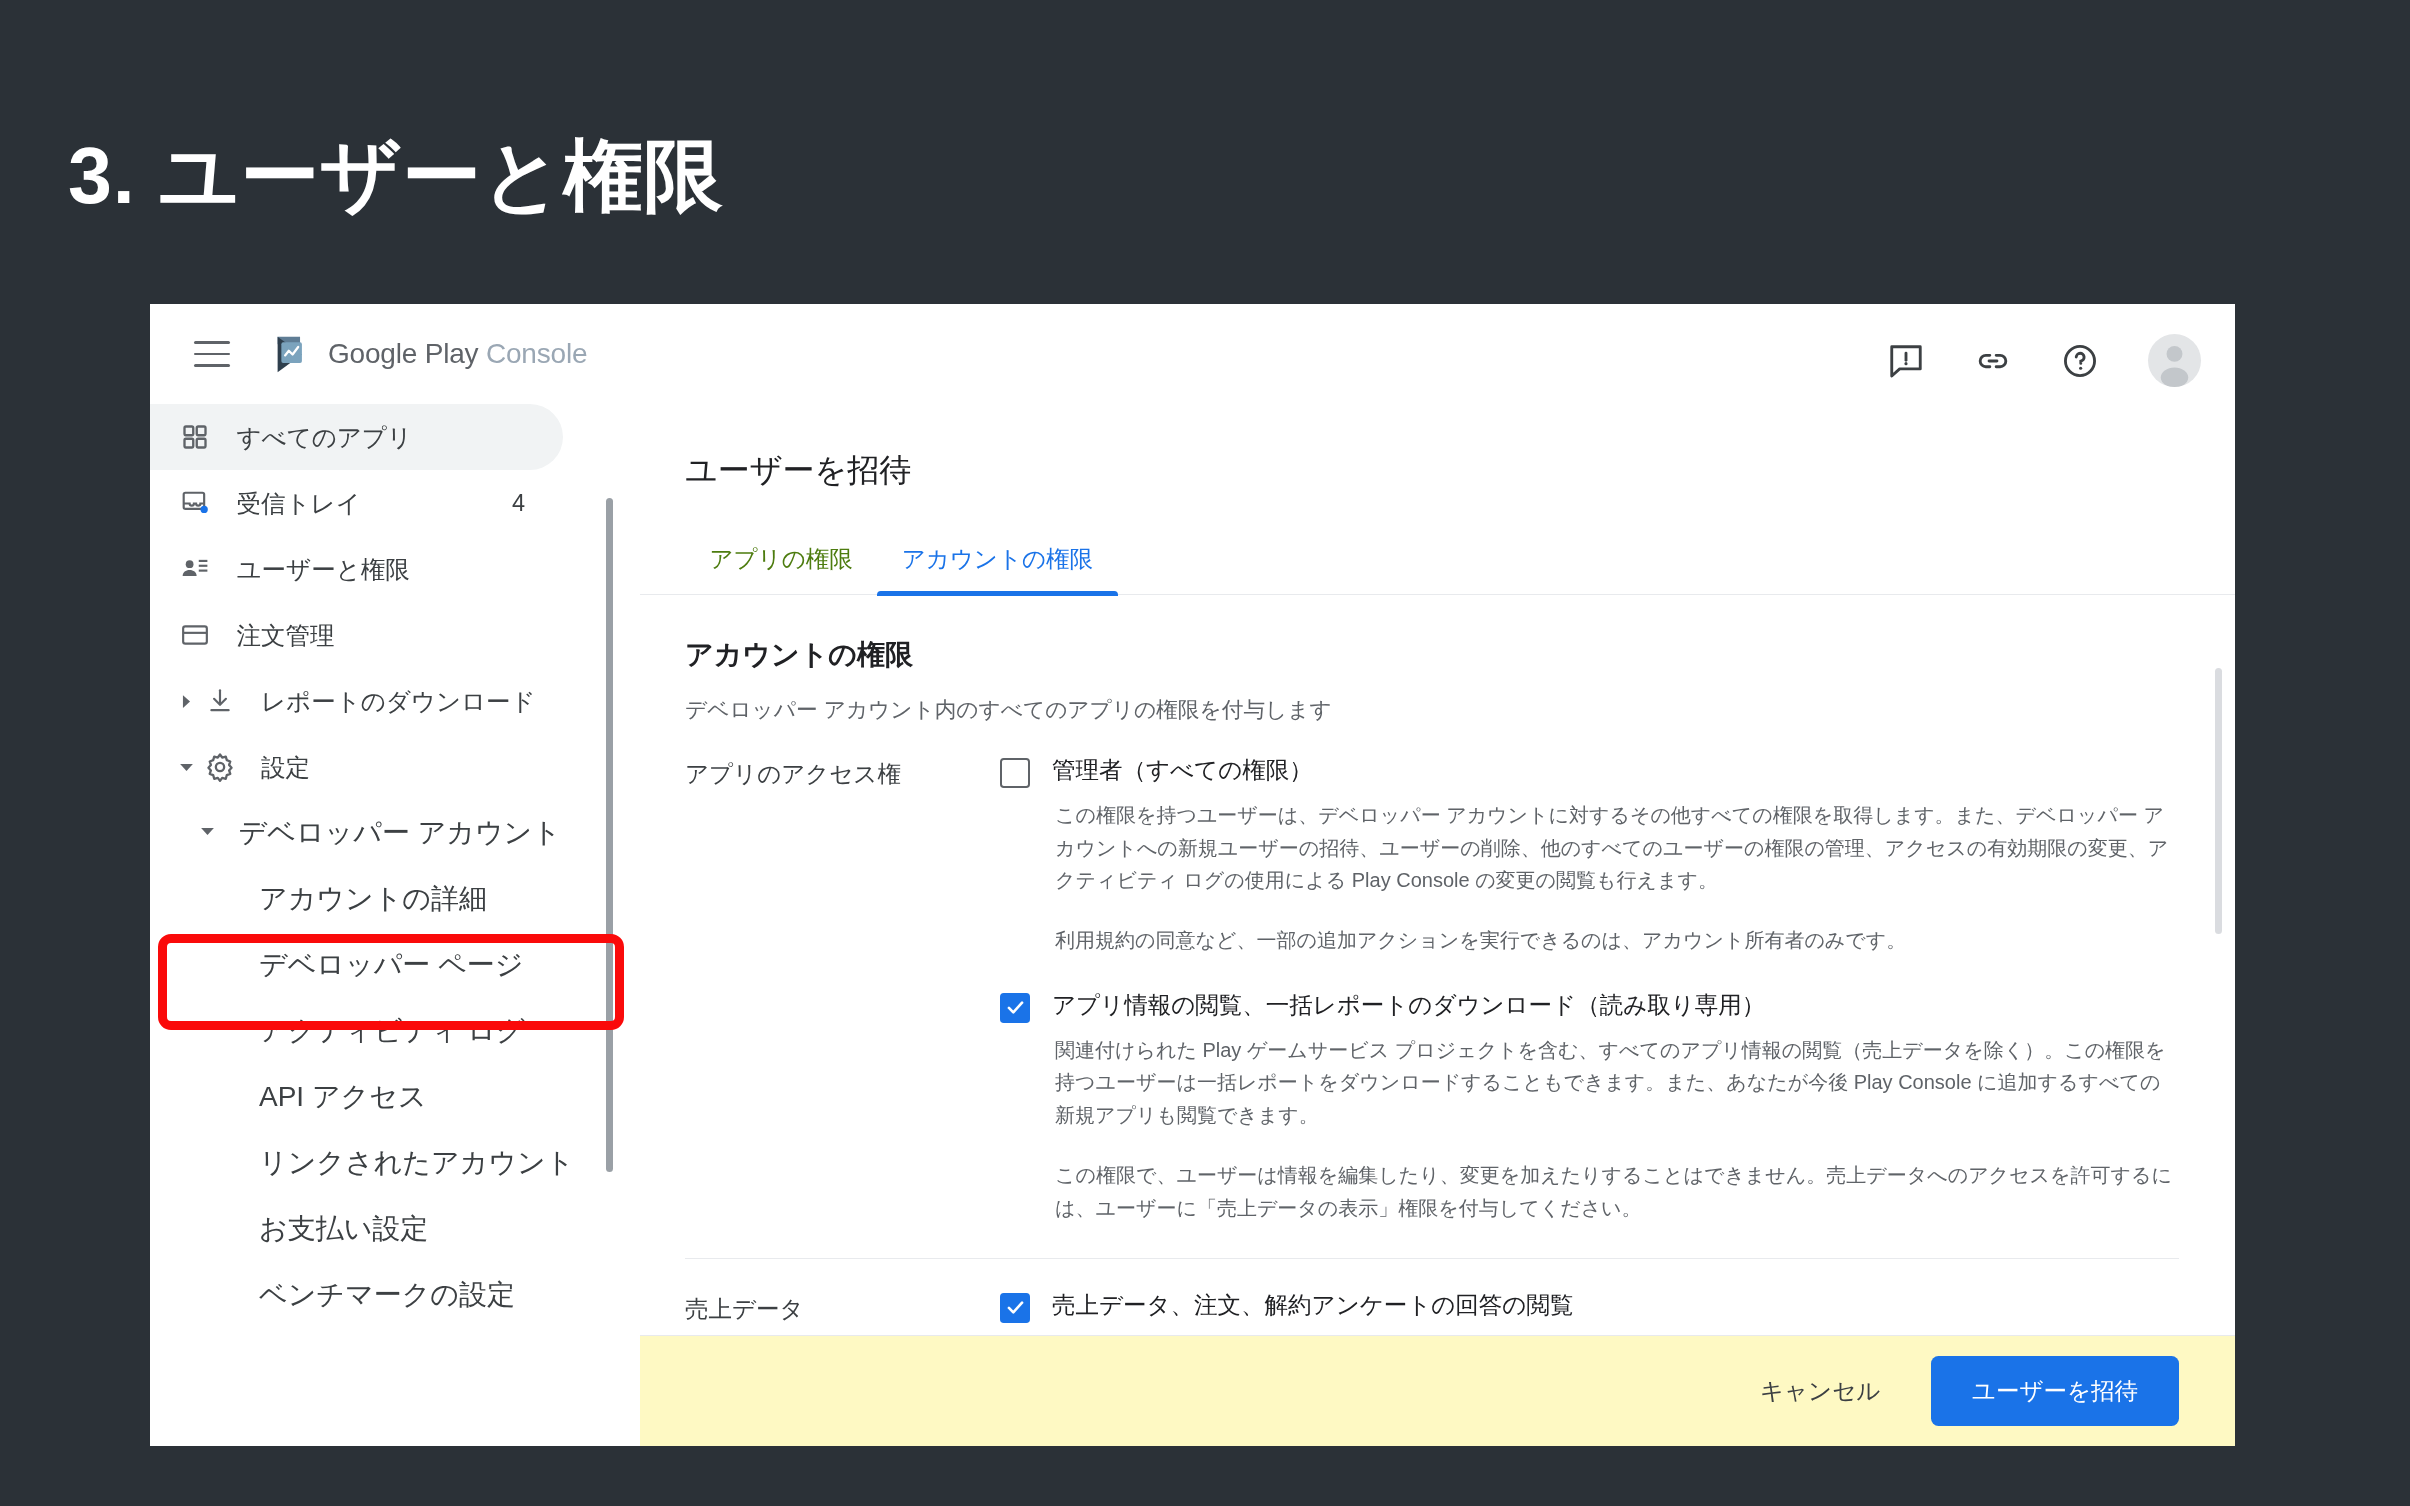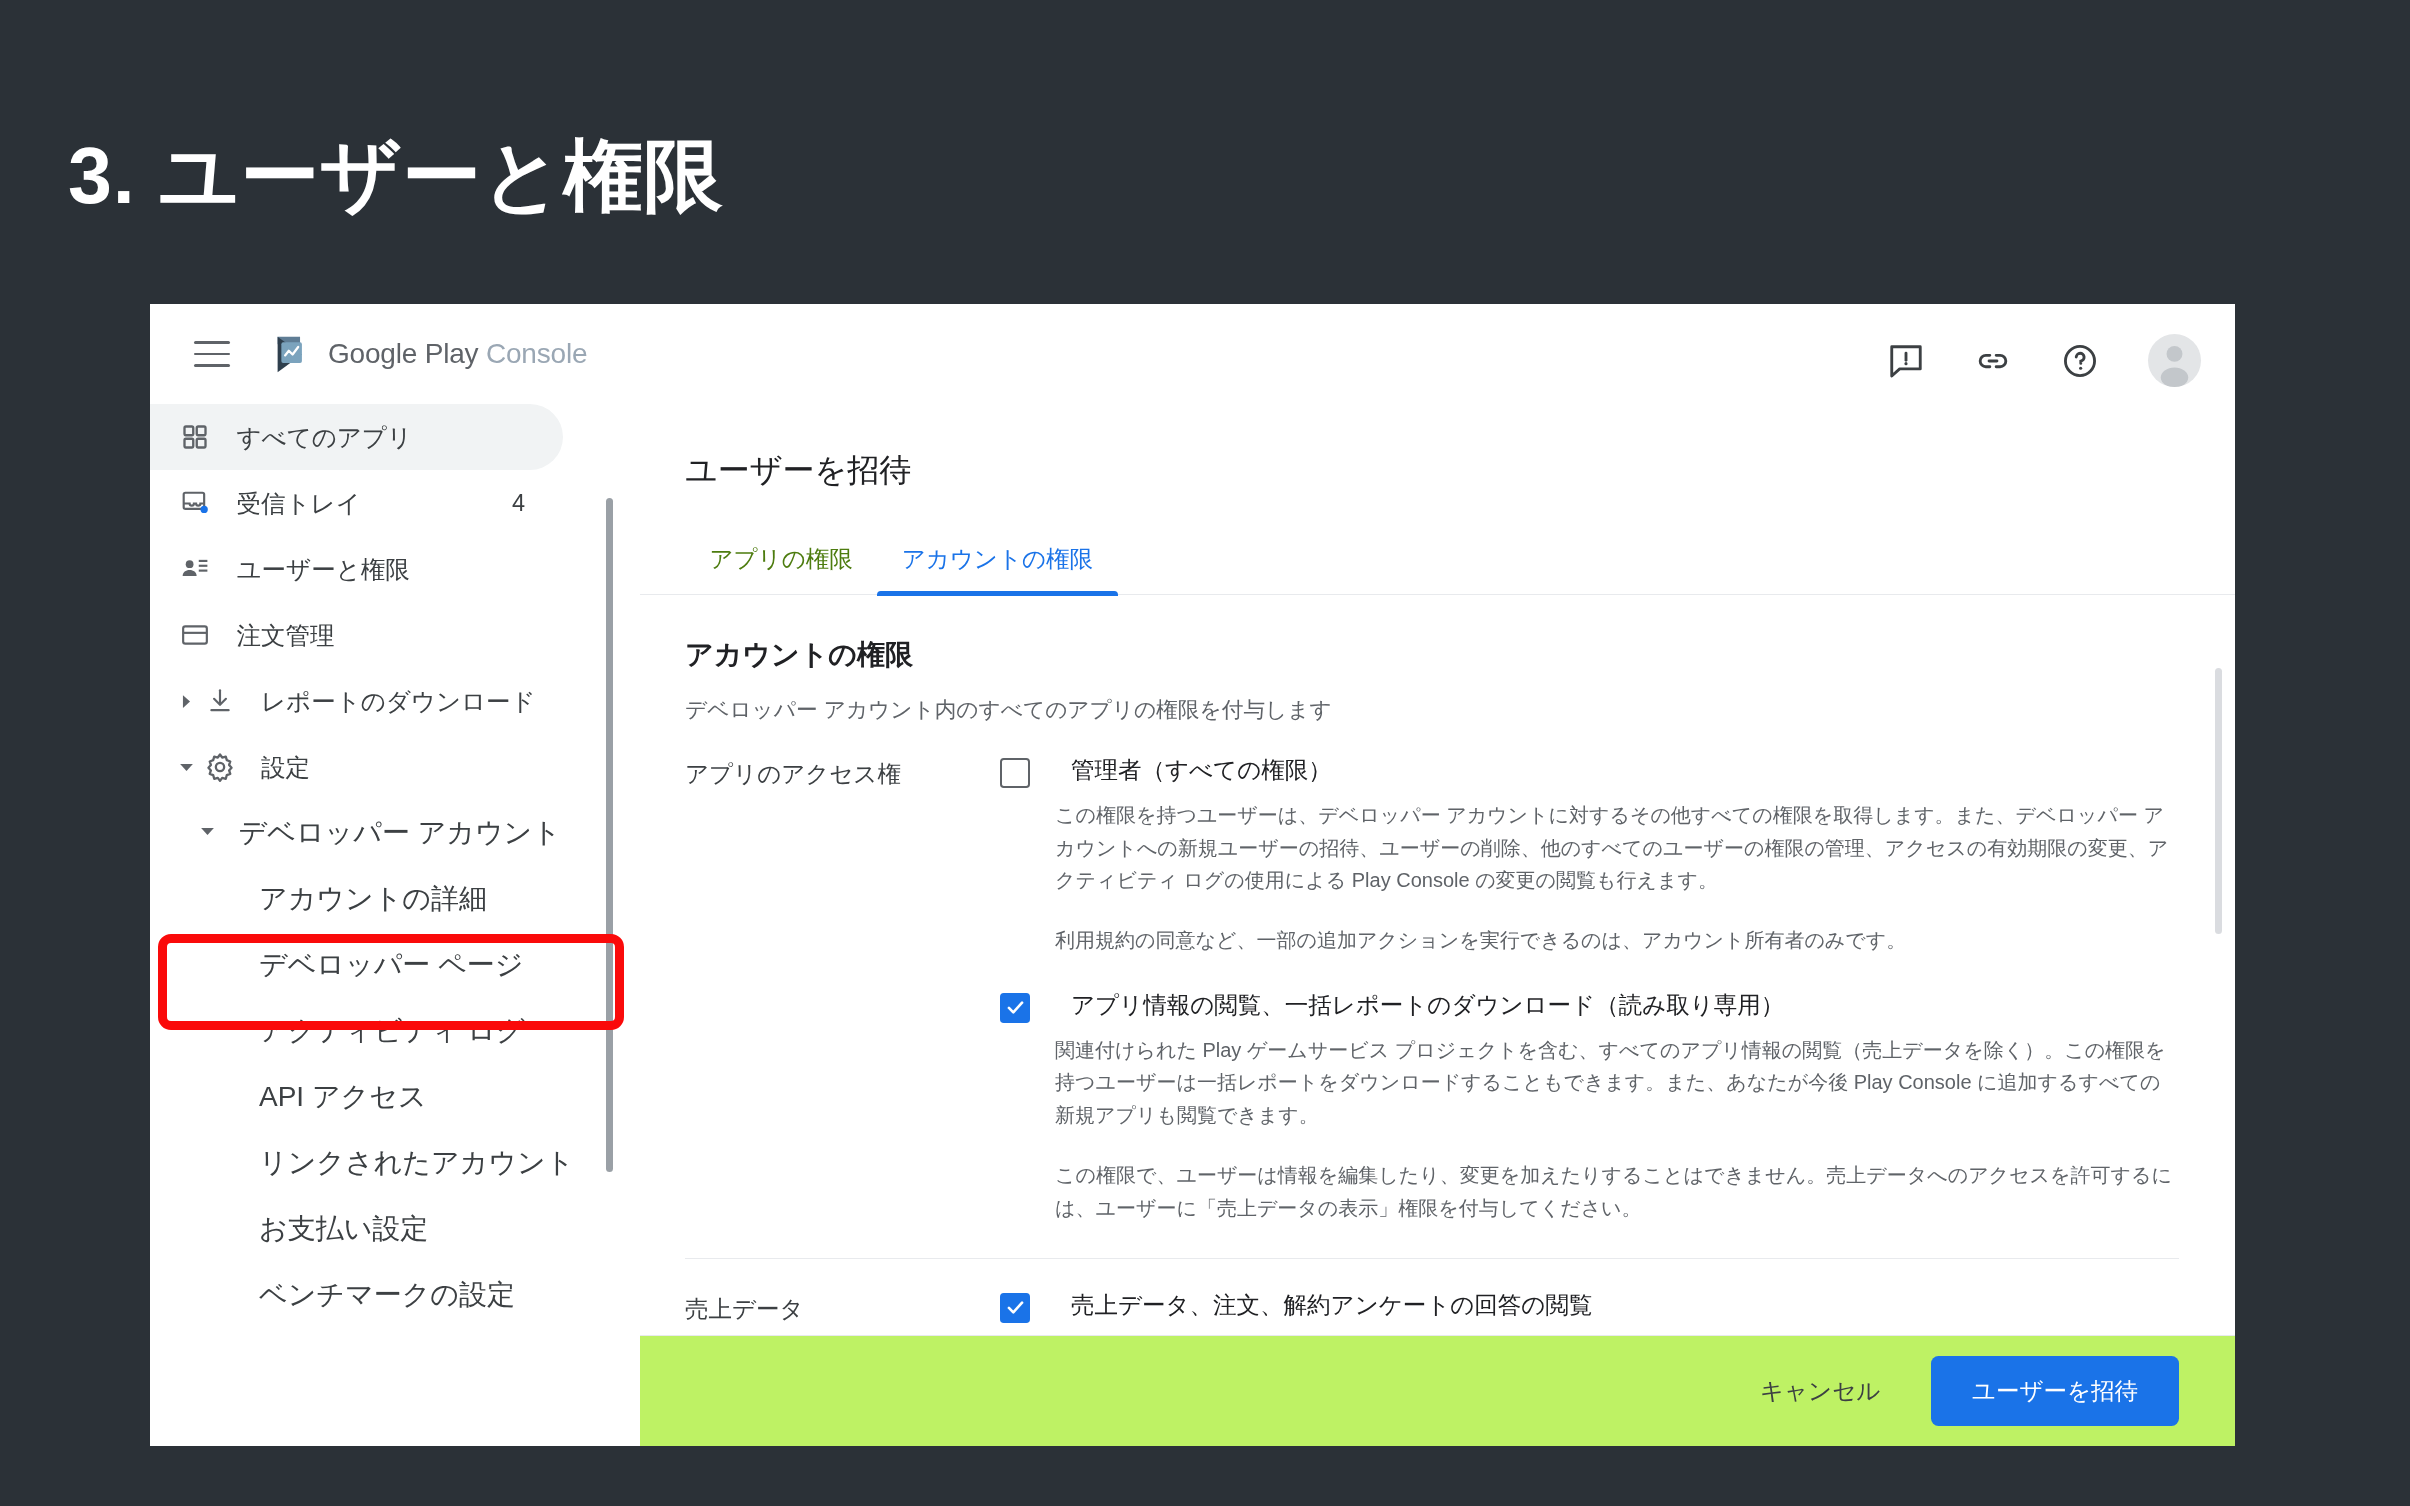--- a/index.html
+++ b/index.html
@@ -186,21 +186,21 @@
     font-size: 21.7px; color: #5f6368;
     margin: 21px 0 0 45px;
   }
 
   .perm-row { display: flex; margin-top: 32px; padding-left: 45px; }
   .perm-label {
     width: 315px; flex: none;
     font-size: 23.5px; color: #3c4043; padding-top: 1.9px;
   }
   .perm-body { flex: 1; padding-right: 56px; }
-  .cb-line { display: flex; align-items: flex-start; gap: 41px; }
+  .cb-line { display: flex; align-items: flex-start; gap: 22px; }
   .checkbox {
     width: 30px; height: 30px; flex: none;
     border: 2.8px solid #5f6368; border-radius: 3.8px;
     margin-top: 1.9px; cursor: pointer;
     background: #ffffff;
   }
   .checkbox.checked {
     background: #1a73e8; border-color: #1a73e8;
     display: flex; align-items: center; justify-content: center;
   }
@@ -218,21 +218,21 @@
   .content-scrollbar {
     position: absolute; right: 13px; top: 264px;
     width: 7.5px; height: 266px;
     background: #dadce0; border-radius: 3.8px;
   }
 
   
   .footer {
     position: absolute; left: 490px; bottom: 0;
     width: 1595px; height: 111px;
-    background: #bef264;
+    background: #fef9c3;
     border-top: 1.9px solid #e8eaed;
     display: flex; align-items: center; justify-content: flex-end;
     padding-right: 56px; gap: 22.6px;
   }
   .btn-text {
     font-size: 23.5px; color: #3c4043;
     padding: 15px 28px; cursor: pointer;
     background: none; border: none;
     font-family: inherit;
   }

